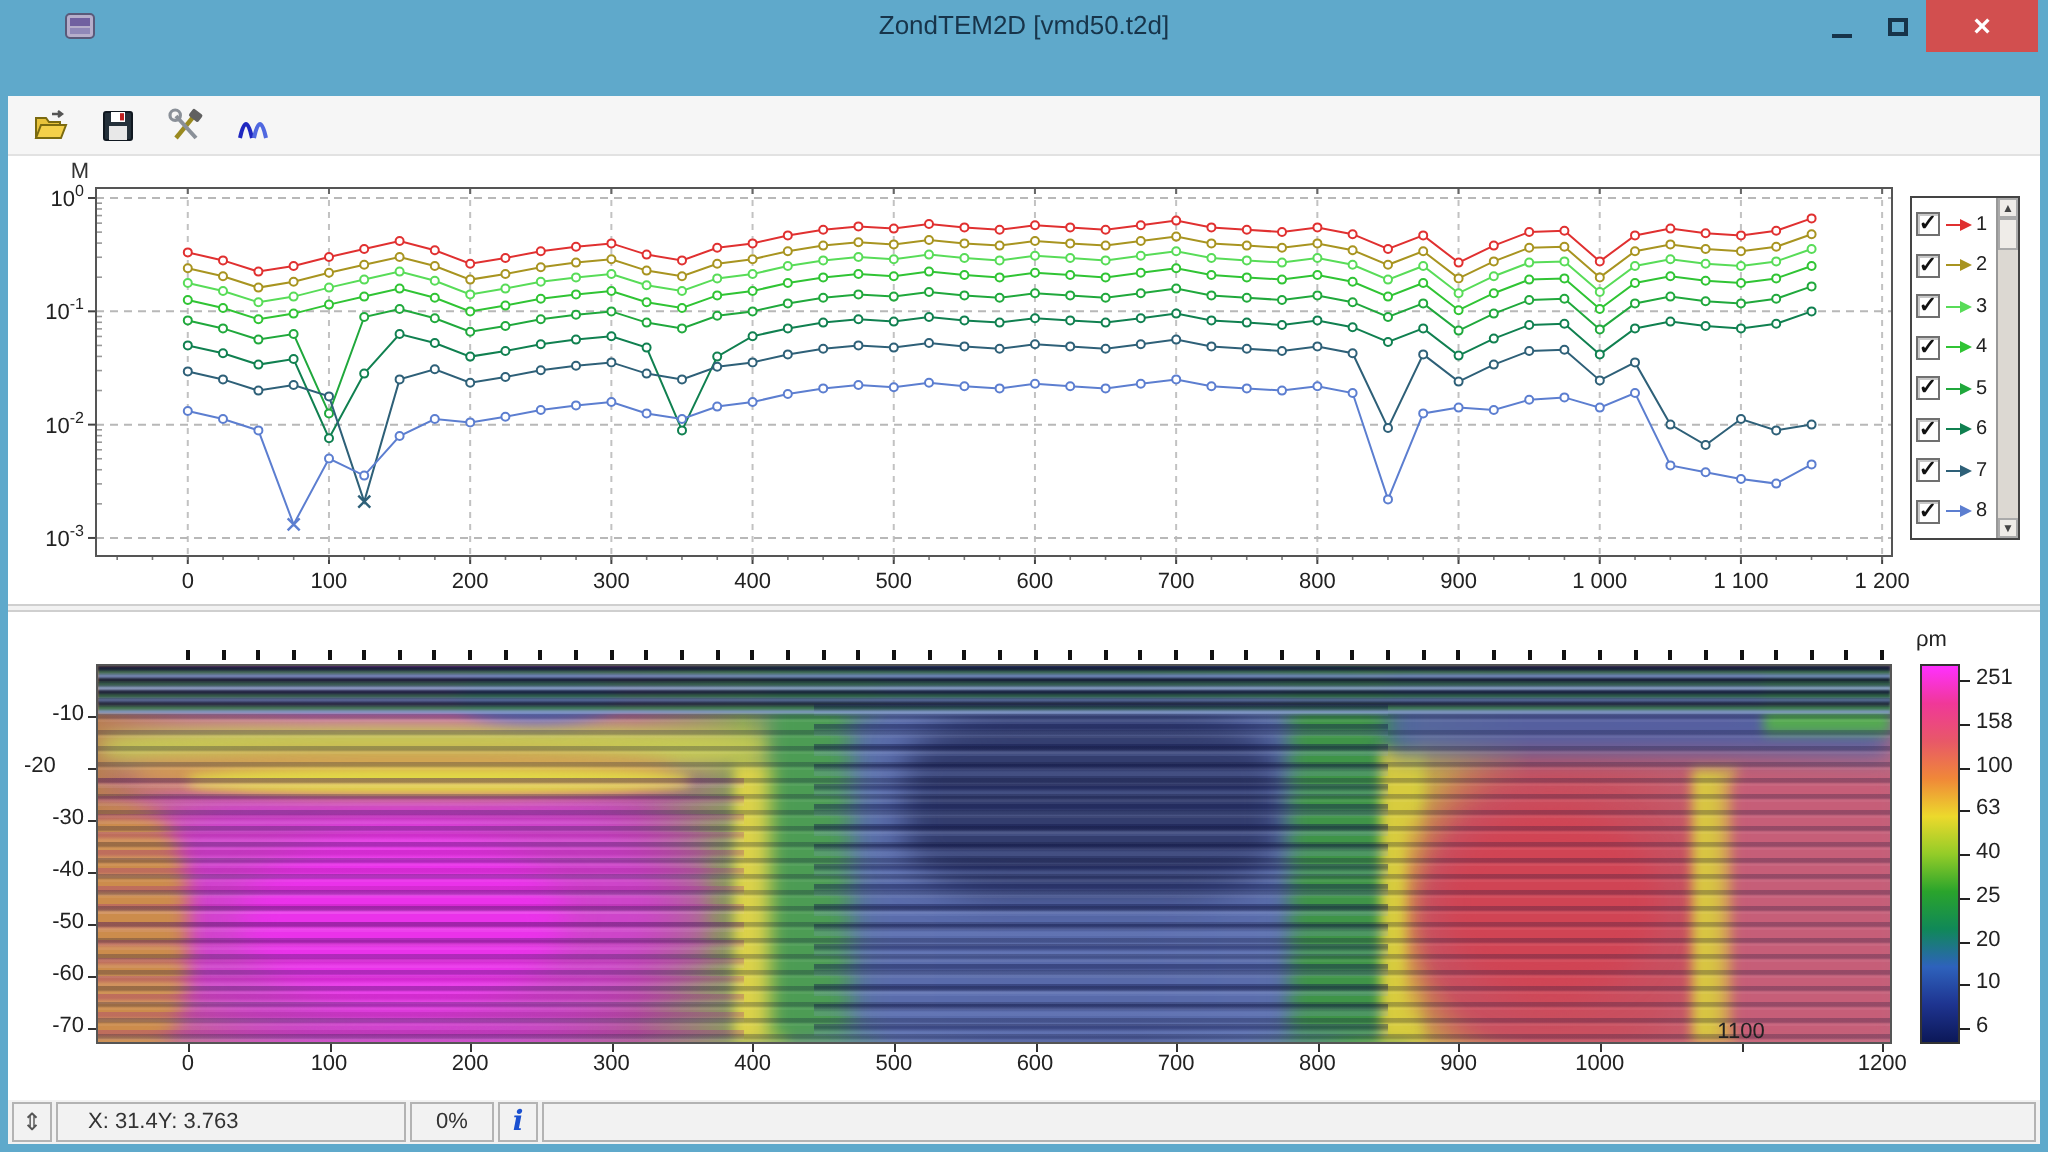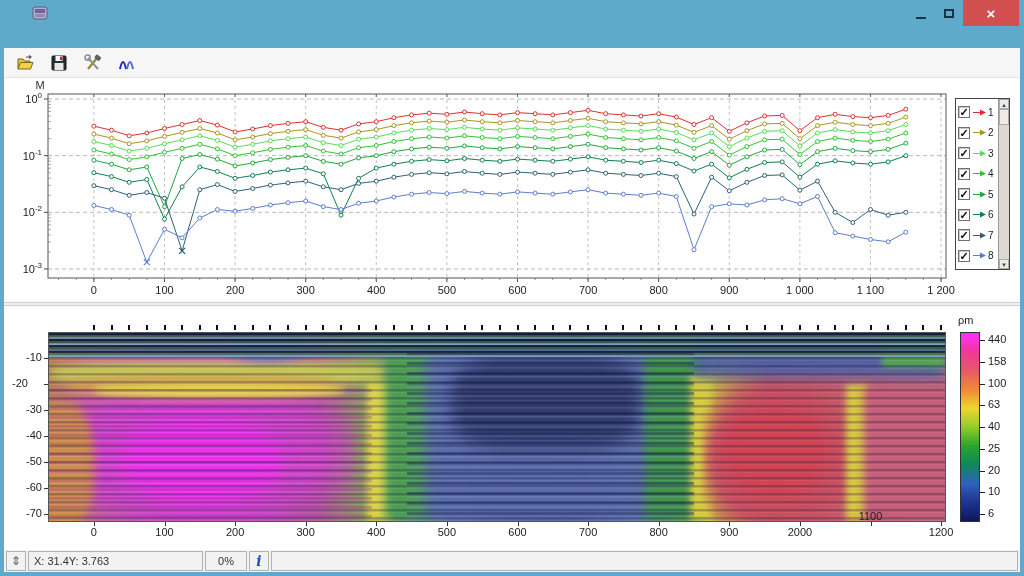--- a/index.html
+++ b/index.html
@@ -59,40 +59,41 @@
   .b-rtgreen{left:93%;top:1%;width:7%;height:17%;background:#55aa50;filter:blur(3px);}
   .b-topband{left:0;top:0;width:100%;height:13%;opacity:.92;filter:blur(.5px);
      background:repeating-linear-gradient(180deg,#141e38 0 2px,#2a5a42 2px 4px,#6e86b6 4px 6px,#10182e 6px 8px,#3c7450 8px 10px,#8098c0 10px 12px);}
   .b-str2{left:40%;top:10%;width:32%;height:90%;background:repeating-linear-gradient(180deg,rgba(14,20,72,.4) 0 2px,rgba(140,160,220,.18) 4px 6px,rgba(14,20,72,0) 6px 10px);}
   .b-str3{left:0;top:30%;width:36%;height:70%;background:repeating-linear-gradient(180deg,rgba(150,20,140,.25) 0 2px,rgba(255,200,255,.1) 4px 5px,rgba(150,20,140,0) 5px 9px);}
   .b-str{left:0;top:0;width:100%;height:100%;background:repeating-linear-gradient(180deg,rgba(12,16,52,.26) 0 2px,rgba(255,255,255,.06) 3px 4px,rgba(12,16,52,0) 4px 8px);}
   .cbar-label{position:absolute;left:954px;top:8px;font-size:11px;color:#222;}
   .cbar{position:absolute;left:956px;top:26px;width:20px;height:190px;border:1px solid #333;}
   
   .statusbar{position:absolute;left:4px;right:4px;top:550px;height:22px;background:#f2f2f2;display:flex;align-items:stretch;padding:1px 2px;}
-  .sp{border:1px solid #b3b3b3;background:#f2f2f2;margin-right:2px;font-size:11px;color:#333;display:flex;align-items:center;padding:0 5px;}
+  .sp{border:1px solid #b3b3b3;background:#f2f2f2;margin-right:2px;font-size:11px;color:#333;display:flex;align-items:center;padding:0 15px;}
   .sp-icon{width:20px;justify-content:center;color:#555;font-size:12px;padding:0;}
   .sp-coords{width:175px;}
   .sp-prog{width:42px;justify-content:center;}
   .sp-info{width:20px;justify-content:center;color:#1a50d0;font-family:"DejaVu Serif",serif;font-weight:bold;font-style:italic;font-size:14px;padding:0;}
   .sp-rest{flex:1;margin-right:0;}
   text{font-family:"Liberation Sans",sans-serif;}
 </style>
 </head>
 <body>
 
 <div class="win">
   <div class="titlebar">
     <div class="appicon">
       <svg width="18" height="18" viewBox="0 0 18 18">
         <rect x="2" y="3" width="14" height="12" rx="2" fill="#b6aecb" stroke="#5a5a7a"></rect>
         <rect x="4" y="5" width="10" height="4" fill="#7060a0"></rect>
         <rect x="4" y="10" width="10" height="3" fill="#9088b8"></rect>
       </svg>
     </div>
+    <div class="wtitle">ZondTEM2D [vmd50.t2d]</div>
     <div class="winbtns">
       <div class="wb">
           <span class="minglyph"></span>
         </div>
       <div class="wb">
           <span class="maxglyph"></span>
         </div>
       <div class="wb close">×</div>
     </div>
   </div>
@@ -843,28 +844,28 @@
           <div style="position: absolute; left: 417.9px; top: 220px; width: 50px; text-align: center; font-size: 11px; color: rgb(34, 34, 34);">500</div>
           <div style="position: absolute; left: 442.9px; top: 216px; width: 1px; height: 4px; background: rgb(51, 51, 51);"></div>
           <div style="position: absolute; left: 488.5px; top: 220px; width: 50px; text-align: center; font-size: 11px; color: rgb(34, 34, 34);">600</div>
           <div style="position: absolute; left: 513.5px; top: 216px; width: 1px; height: 4px; background: rgb(51, 51, 51);"></div>
           <div style="position: absolute; left: 559.1px; top: 220px; width: 50px; text-align: center; font-size: 11px; color: rgb(34, 34, 34);">700</div>
           <div style="position: absolute; left: 584.1px; top: 216px; width: 1px; height: 4px; background: rgb(51, 51, 51);"></div>
           <div style="position: absolute; left: 629.7px; top: 220px; width: 50px; text-align: center; font-size: 11px; color: rgb(34, 34, 34);">800</div>
           <div style="position: absolute; left: 654.7px; top: 216px; width: 1px; height: 4px; background: rgb(51, 51, 51);"></div>
           <div style="position: absolute; left: 700.3px; top: 220px; width: 50px; text-align: center; font-size: 11px; color: rgb(34, 34, 34);">900</div>
           <div style="position: absolute; left: 725.3px; top: 216px; width: 1px; height: 4px; background: rgb(51, 51, 51);"></div>
-          <div style="position: absolute; left: 770.9px; top: 220px; width: 50px; text-align: center; font-size: 11px; color: rgb(34, 34, 34);">2000</div>
+          <div style="position: absolute; left: 770.9px; top: 220px; width: 50px; text-align: center; font-size: 11px; color: rgb(34, 34, 34);">1000</div>
           <div style="position: absolute; left: 795.9px; top: 216px; width: 1px; height: 4px; background: rgb(51, 51, 51);"></div>
           <div style="position: absolute; left: 841.5px; top: 204px; width: 50px; text-align: center; font-size: 11px; color: rgb(34, 34, 34);">1100</div>
           <div style="position: absolute; left: 866.5px; top: 216px; width: 1px; height: 4px; background: rgb(51, 51, 51);"></div>
           <div style="position: absolute; left: 912.1px; top: 220px; width: 50px; text-align: center; font-size: 11px; color: rgb(34, 34, 34);">1200</div>
           <div style="position: absolute; left: 937.1px; top: 216px; width: 1px; height: 4px; background: rgb(51, 51, 51);"></div>
           <div style="position: absolute; left: 976px; top: 34px; width: 5px; height: 1px; background: rgb(34, 34, 34);"></div>
-          <div style="position: absolute; left: 984px; top: 27px; font-size: 11px; color: rgb(34, 34, 34);">440</div>
+          <div style="position: absolute; left: 984px; top: 27px; font-size: 11px; color: rgb(34, 34, 34);">251</div>
           <div style="position: absolute; left: 976px; top: 55.8px; width: 5px; height: 1px; background: rgb(34, 34, 34);"></div>
           <div style="position: absolute; left: 984px; top: 48.8px; font-size: 11px; color: rgb(34, 34, 34);">158</div>
           <div style="position: absolute; left: 976px; top: 77.5px; width: 5px; height: 1px; background: rgb(34, 34, 34);"></div>
           <div style="position: absolute; left: 984px; top: 70.5px; font-size: 11px; color: rgb(34, 34, 34);">100</div>
           <div style="position: absolute; left: 976px; top: 99.3px; width: 5px; height: 1px; background: rgb(34, 34, 34);"></div>
           <div style="position: absolute; left: 984px; top: 92.3px; font-size: 11px; color: rgb(34, 34, 34);">63</div>
           <div style="position: absolute; left: 976px; top: 121px; width: 5px; height: 1px; background: rgb(34, 34, 34);"></div>
           <div style="position: absolute; left: 984px; top: 114px; font-size: 11px; color: rgb(34, 34, 34);">40</div>
           <div style="position: absolute; left: 976px; top: 142.8px; width: 5px; height: 1px; background: rgb(34, 34, 34);"></div>
           <div style="position: absolute; left: 984px; top: 135.8px; font-size: 11px; color: rgb(34, 34, 34);">25</div>

